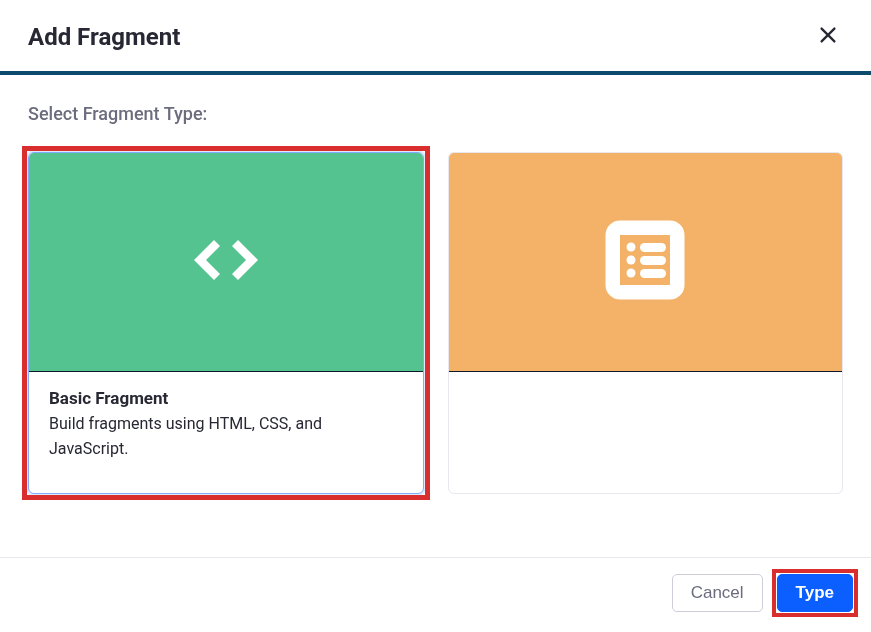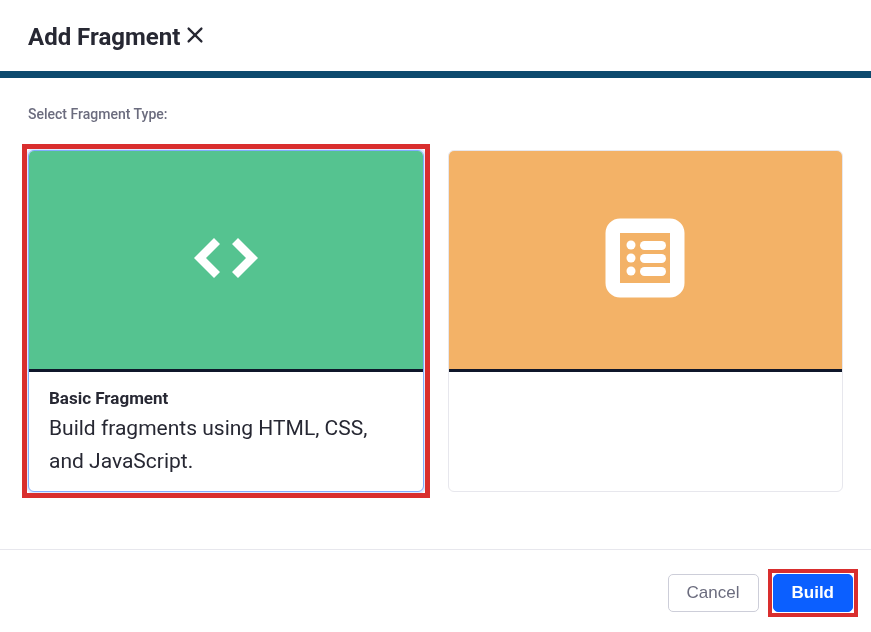--- a/index.html
+++ b/index.html
@@ -15,42 +15,43 @@
       overflow: hidden;
     }
     .modal {
       width: 100%;
       height: 100%;
       display: flex;
       flex-direction: column;
     }
     .header {
       display: flex;
+      justify-content: space-between;
       align-items: center;
       padding: 20px 28px 18px 28px;
-      border-bottom: 7px solid #0c4a6e;
+      border-bottom: 4px solid #0c4a6e;
     }
     .title {
       font-size: 24px;
       font-weight: 700;
       color: #272833;
     }
     .close-btn {
       background: none;
       border: none;
       cursor: pointer;
       padding: 4px;
       color: #272833;
     }
     .body {
       flex: 1;
       padding: 28px;
     }
     .section-label {
-      font-size: 14px;
+      font-size: 18px;
       color: #6b6c7e;
       margin-bottom: 28px;
       font-weight: 500;
     }
     .cards {
       display: flex;
       gap: 24px;
     }
     .card-wrap {
       position: relative;
@@ -87,39 +88,39 @@
       flex-shrink: 0;
     }
     .card-image.green {
       background: #55c390;
     }
     .card-image.orange {
       background: #f3b267;
     }
     .card-info {
       padding: 16px 20px;
-      border-top: 3px solid #0f172a;
+      border-top: 1px solid #0f172a;
       flex: 1;
     }
     .card-title {
       font-size: 17px;
       font-weight: 700;
       color: #272833;
       margin-bottom: 4px;
     }
     .card-desc {
-      font-size: 21px;
+      font-size: 16px;
       color: #272833;
       line-height: 1.55;
     }
     .footer {
       display: flex;
       justify-content: flex-end;
       align-items: center;
-      padding: 24px 18px 20px 18px;
+      padding: 16px 18px 20px 18px;
       border-top: 1px solid #e7e7ed;
       gap: 14px;
     }
     .btn {
       font-size: 17px;
       padding: 8px 18px;
       border-radius: 5px;
       cursor: pointer;
       font-weight: 500;
     }
@@ -204,17 +205,17 @@
           </div>
         </div>
       </div>
 
     </div>
   </div>
 
   <div class="footer">
     <button class="btn btn-secondary">Cancel</button>
     <div class="next-wrap">
-      <button class="btn btn-primary">Build</button>
+      <button class="btn btn-primary">Type</button>
       <div class="highlight-frame"></div>
     </div>
   </div>
 </div>
 
 </body></html>

